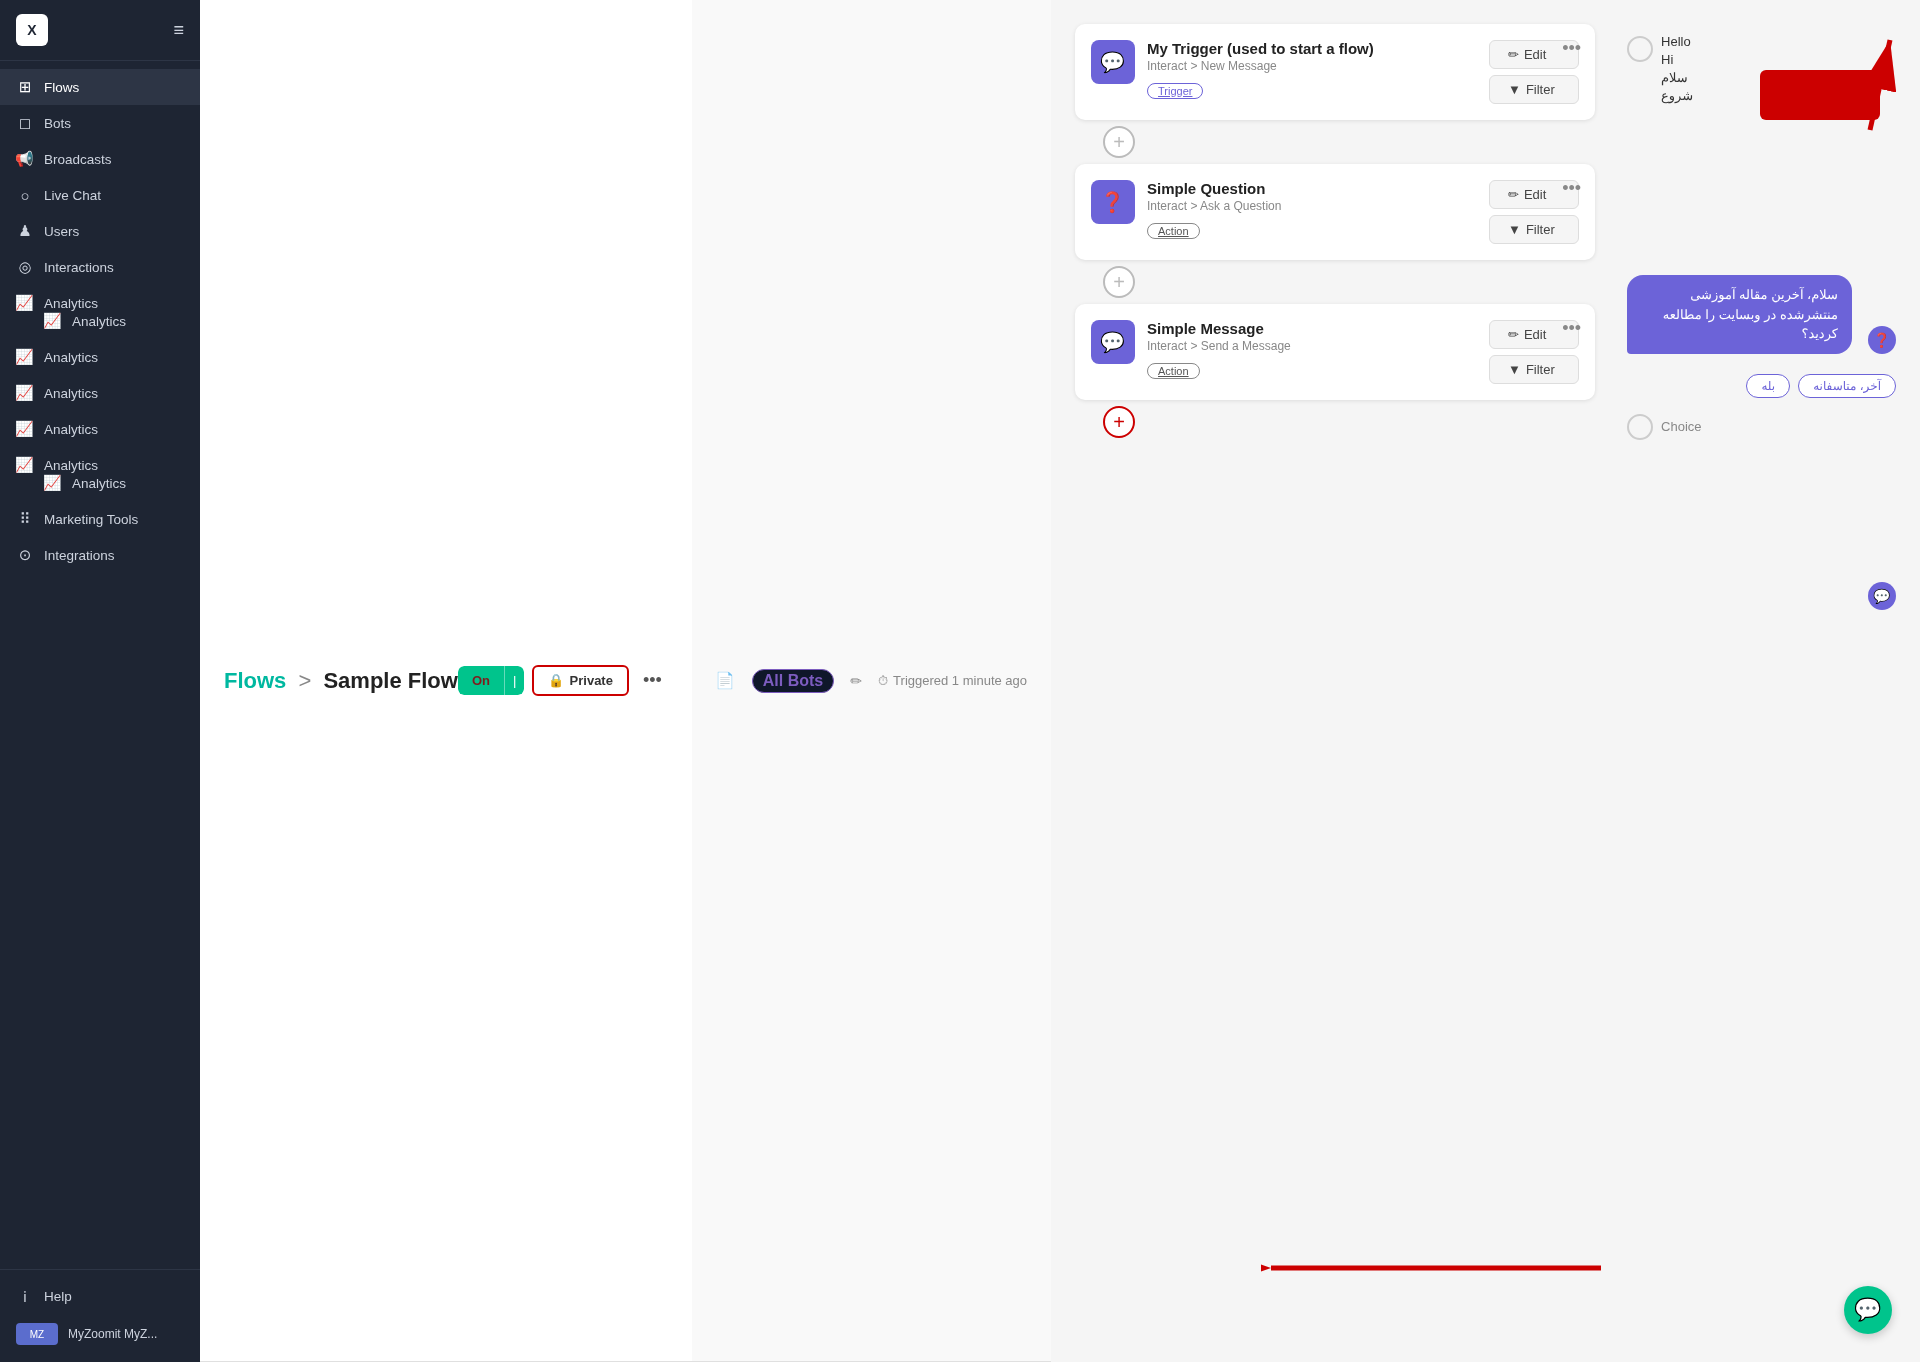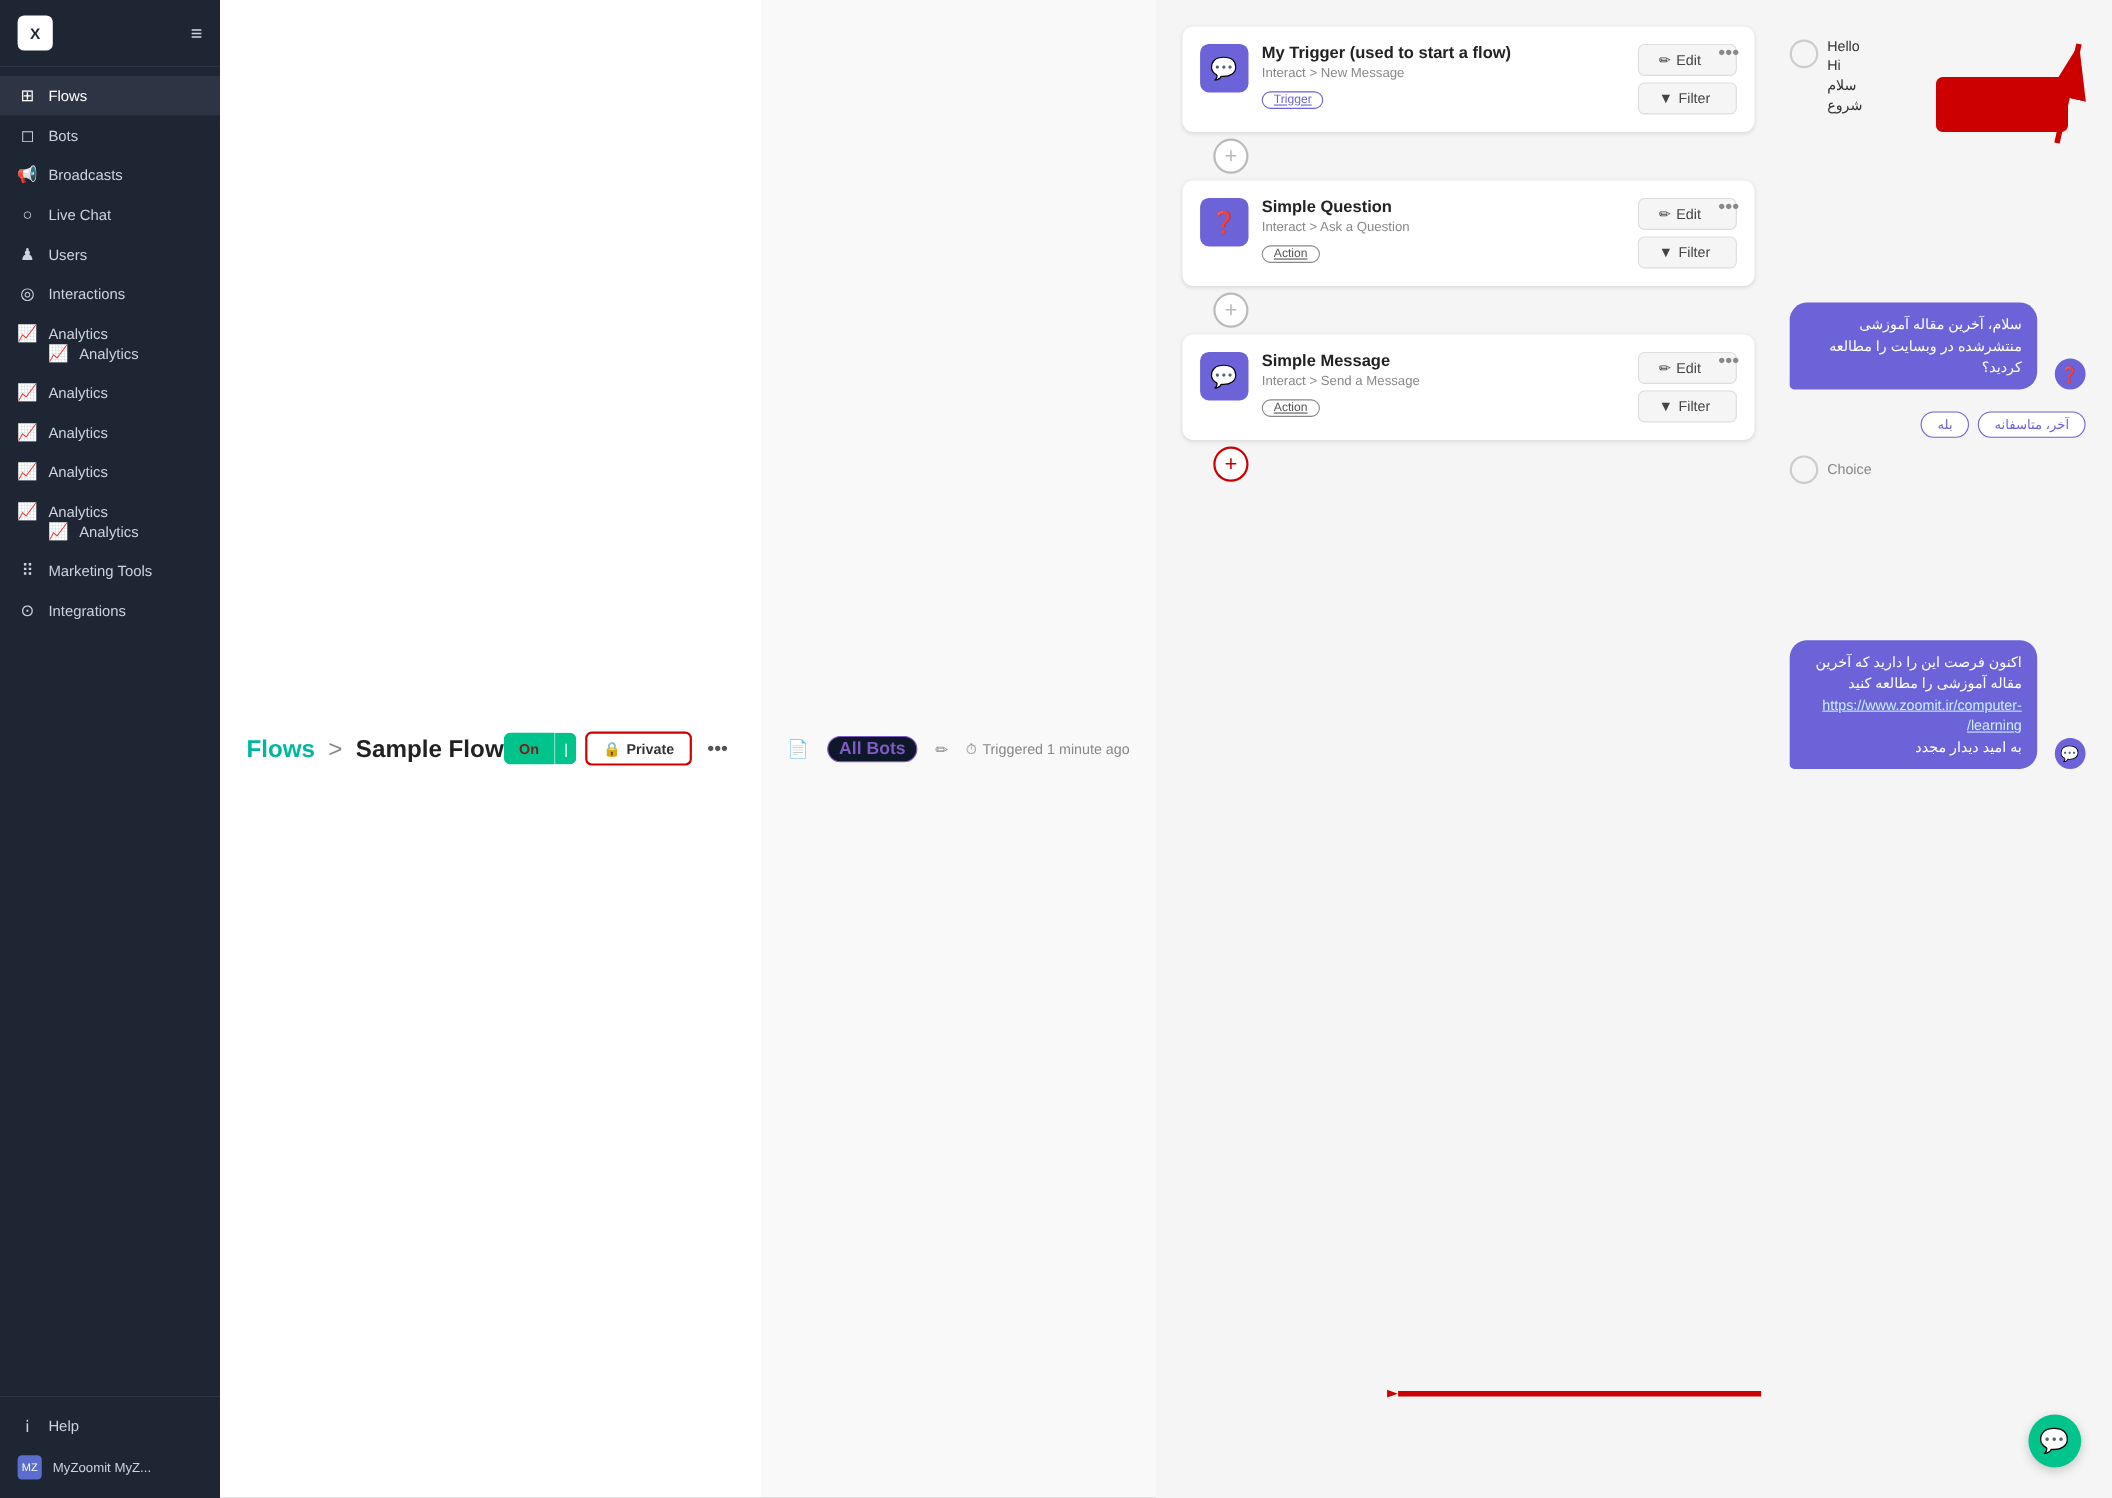--- a/index.html
+++ b/index.html
@@ -45,21 +45,21 @@
     }
     .nav-item.active { background: #2d3545; color: #fff; }
     .nav-icon { width: 18px; height: 18px; display: flex; align-items: center; justify-content: center; font-size: 15px; flex-shrink: 0; }
 
     .sidebar-footer {
       padding: 8px 0;
       border-top: 1px solid #2d3545;
     }
 
     .sidebar-avatar {
-      width: 22px; height: 22px;
+      width: 42px; height: 22px;
       background: #5b6dcd;
       border-radius: 4px;
       display: flex; align-items: center; justify-content: center;
       font-size: 10px; color: #fff;
     }
 
     
     #main {
       flex: 1;
       display: flex;
@@ -571,25 +571,20 @@
         <div class="choice-row">
           <div class="choice-circle"></div>
           <span class="choice-label">Choice</span>
         </div>
       </div>
 
       <div style="height: 80px;"></div>
 
       <div class="chat-preview">
         <div class="chat-bubble-right-row">
-          <div class="chat-bubble-purple" style="direction:rtl;">
-            اکنون فرصت این را دارید که آخرین مقاله آموزشی را مطالعه کنید<br>
-            <span style="text-decoration:underline;color:#c8f0ff;">https://www.zoomit.ir/computer-learning/</span><br>
-            به امید دیدار مجدد
-          </div>
           <div class="chat-icon-right">💬</div>
         </div>
       </div>
 
     </div>
 
     <div style="position:absolute; top:10px; right:10px; pointer-events:none;">
       <svg width="180" height="130" viewBox="0 0 180 130">
         <defs>
           <marker id="arrowhead1" markerWidth="10" markerHeight="7" refX="10" refY="3.5" orient="auto">

